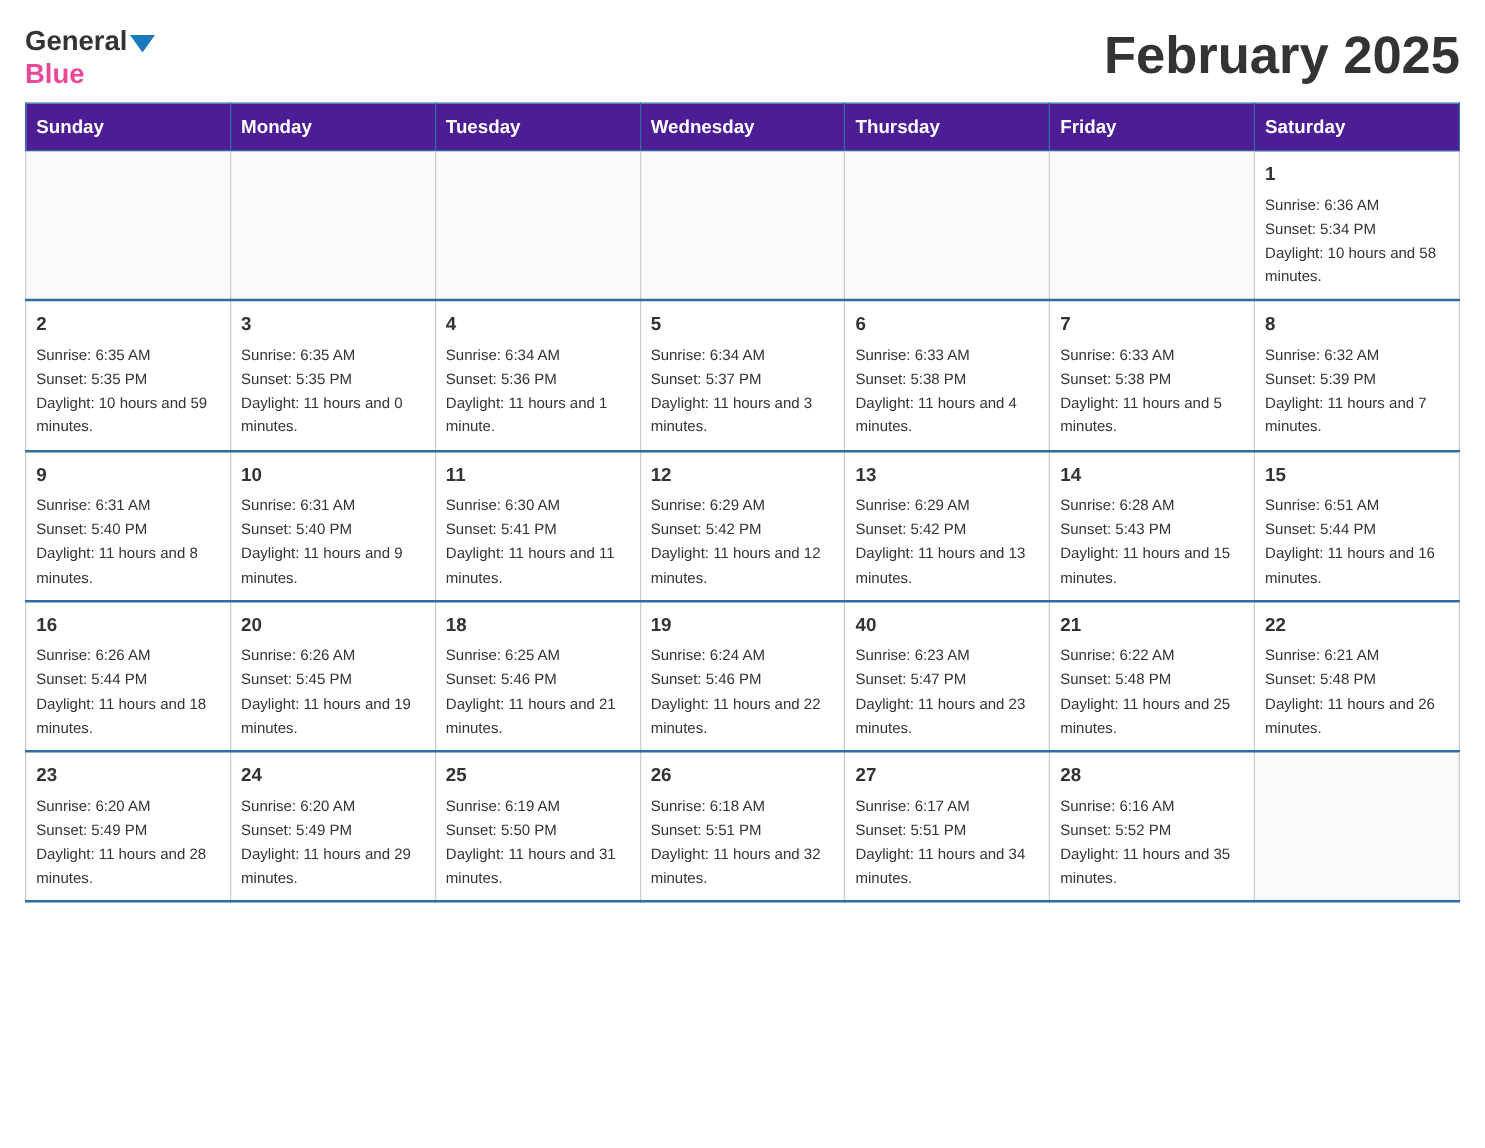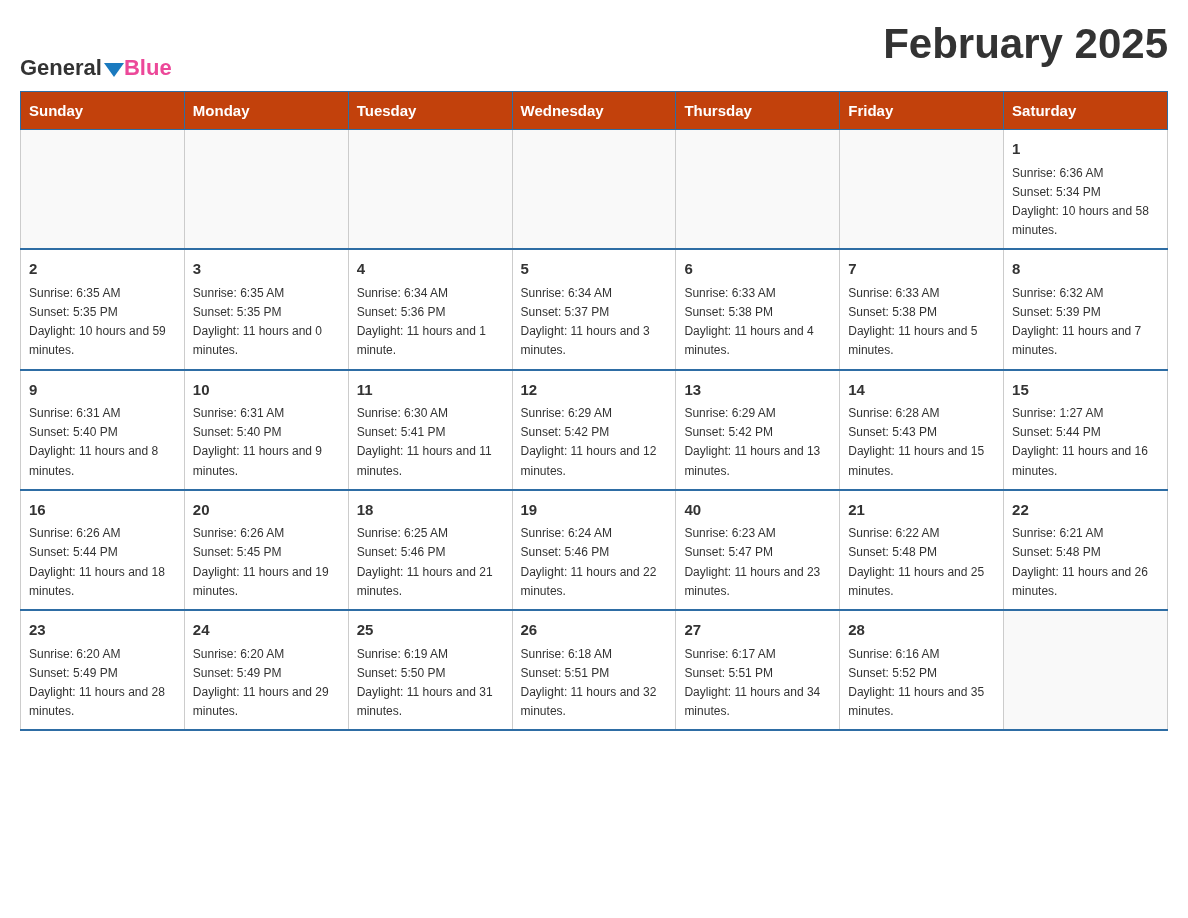--- a/index.html
+++ b/index.html
@@ -11,22 +11,22 @@
       min-height: 918px;
     }
     .header {
       display: flex;
       justify-content: space-between;
       align-items: flex-start;
       margin-bottom: 10px;
     }
     .logo {
       display: flex;
+      flex-direction: column;
       align-items: flex-start;
-      margin-top: 35px;
     }
     .logo-general {
       font-size: 22px;
       font-weight: bold;
       color: #333;
       display: flex;
       align-items: center;
     }
     .logo-blue {
       font-size: 22px;
@@ -55,21 +55,21 @@
       font-size: 18px;
       color: #555;
       margin-top: 4px;
     }
     .calendar {
       width: 100%;
       border-collapse: collapse;
       margin-top: 10px;
     }
     .calendar thead th {
-      background-color: #c2410c;
+      background-color: #4c1d95;
       color: #fff;
       padding: 10px 8px;
       font-size: 15px;
       font-weight: bold;
       text-align: left;
       border: 1px solid #2e6da4;
     }
     .calendar tbody td {
       vertical-align: top;
       padding: 8px;
@@ -221,21 +221,21 @@
           <div class="day-info">Daylight: 11 hours and 13 minutes.</div>
         </td>
         <td>
           <span class="day-number">14</span>
           <div class="day-info">Sunrise: 6:28 AM</div>
           <div class="day-info">Sunset: 5:43 PM</div>
           <div class="day-info">Daylight: 11 hours and 15 minutes.</div>
         </td>
         <td>
           <span class="day-number">15</span>
-          <div class="day-info">Sunrise: 1:27 AM</div>
+          <div class="day-info">Sunrise: 6:51 AM</div>
           <div class="day-info">Sunset: 5:44 PM</div>
           <div class="day-info">Daylight: 11 hours and 16 minutes.</div>
         </td>
       </tr>
       <tr>
         <td>
           <span class="day-number">16</span>
           <div class="day-info">Sunrise: 6:26 AM</div>
           <div class="day-info">Sunset: 5:44 PM</div>
           <div class="day-info">Daylight: 11 hours and 18 minutes.</div>

